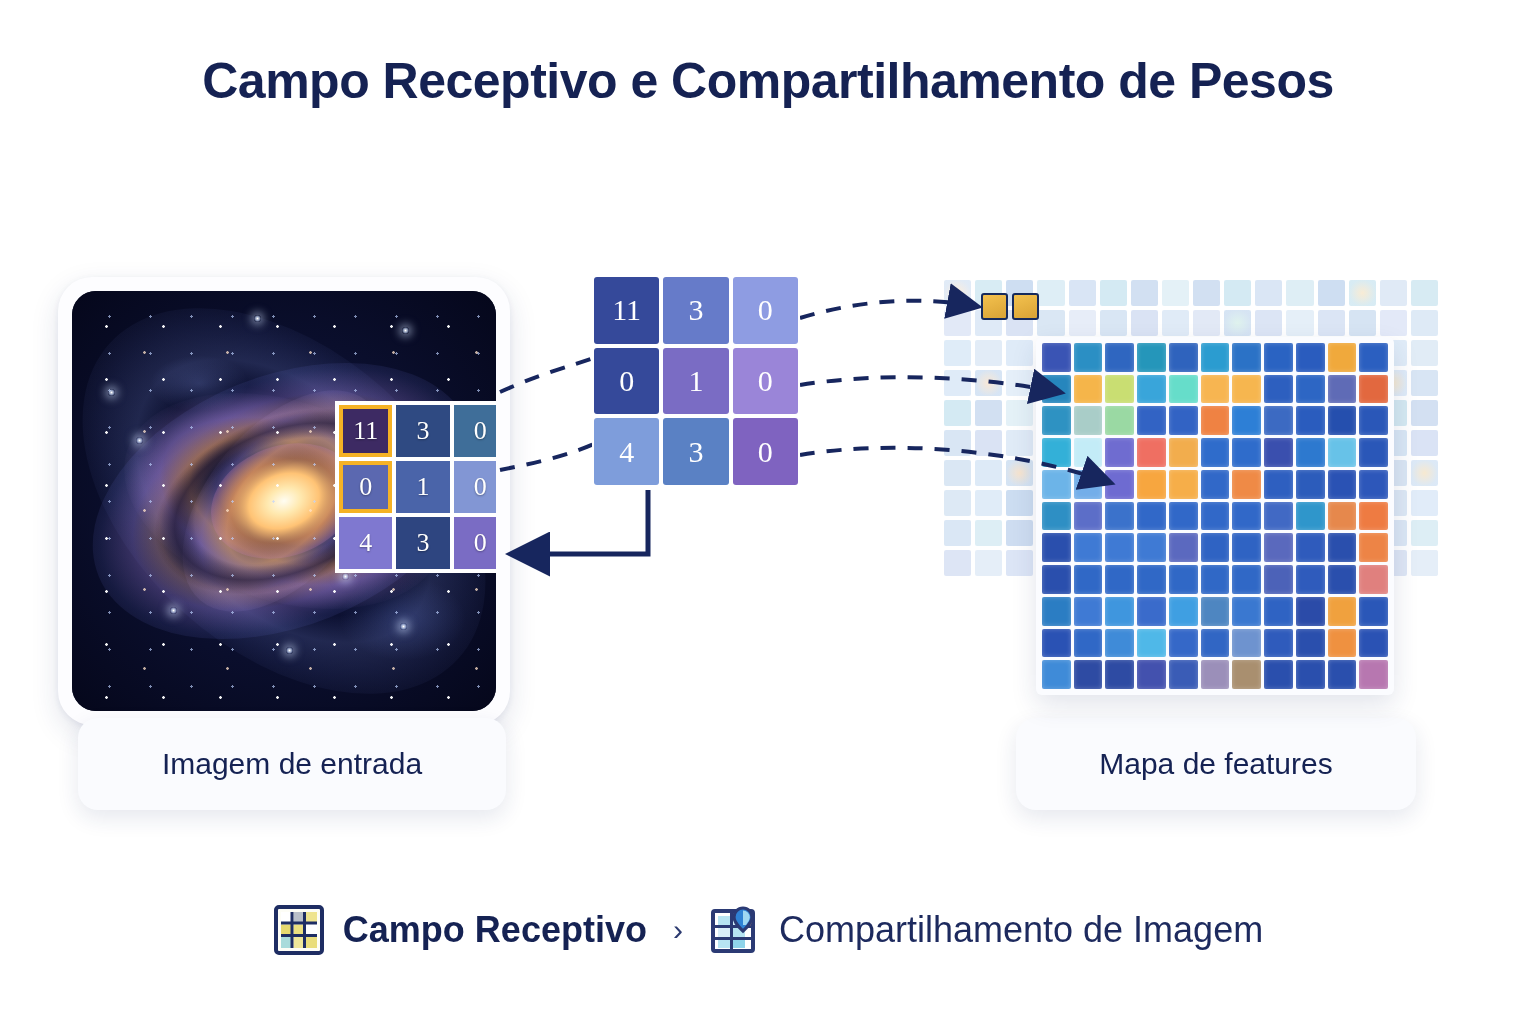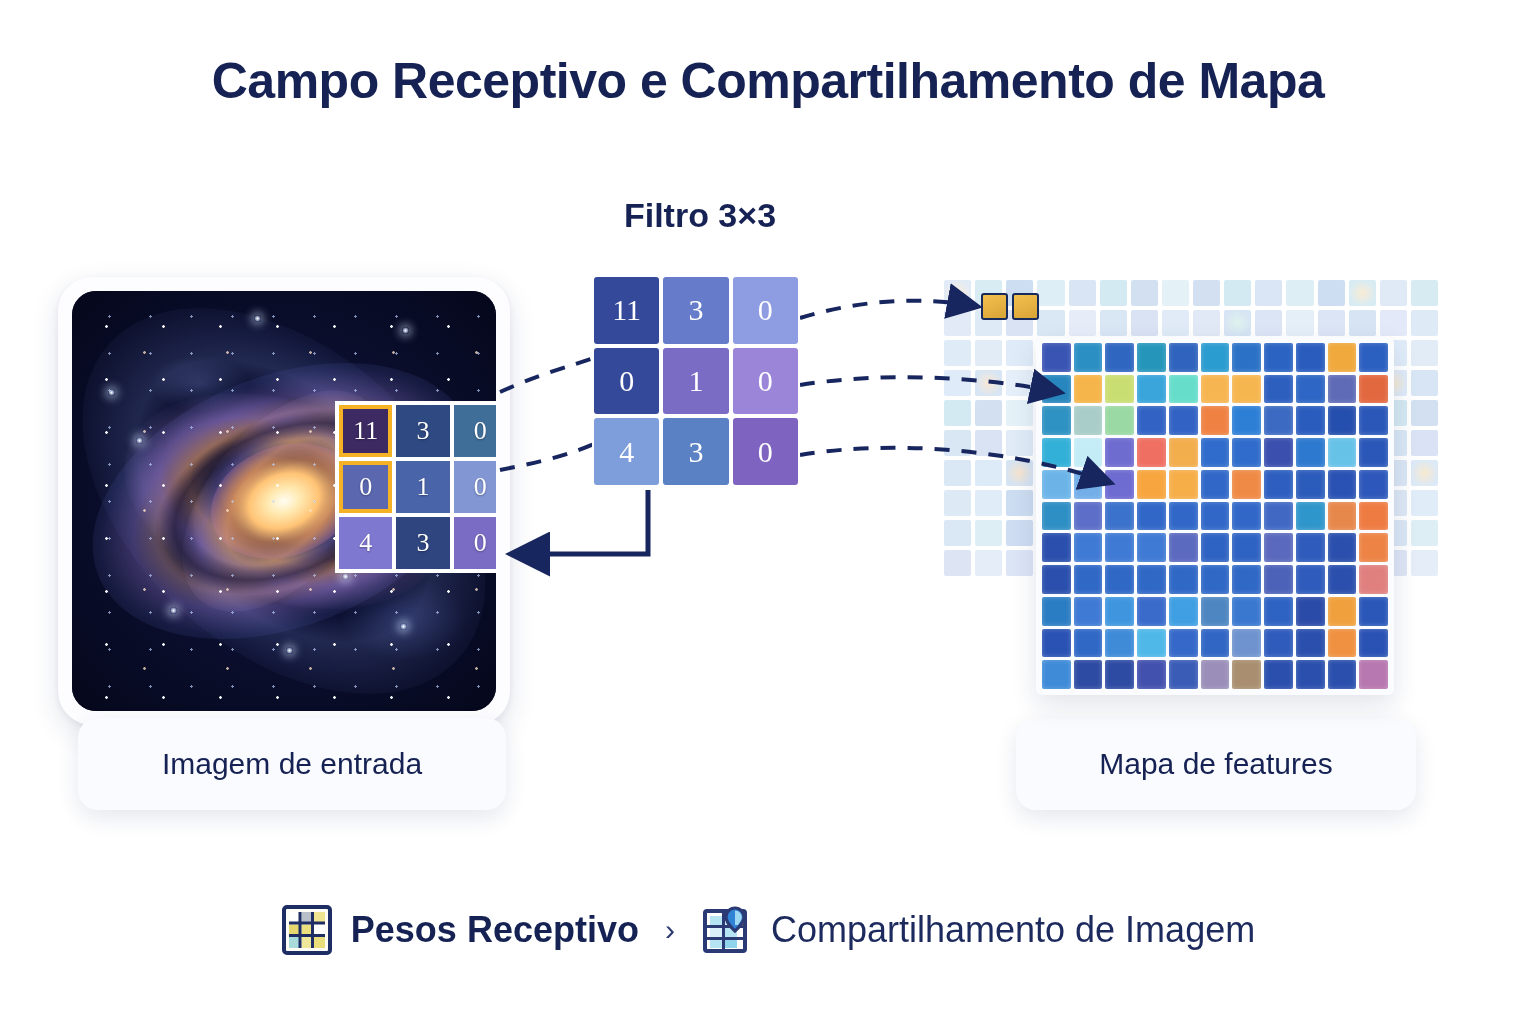--- a/index.html
+++ b/index.html
@@ -156,21 +156,21 @@
   .crumb-label{font-size:36px;color:#1d2a5e;}
   .crumb-label.active{font-weight:bold;color:#152253;}
   .chevron{font-size:30px;color:#2c3a70;line-height:1;padding:0 4px;}
   .crumb-icon{width:52px;height:52px;flex:0 0 52px;}
 </style>
 </head>
 <body>
 
 <div class="stage">
 
-  <div class="title">Campo Receptivo e Compartilhamento de Mapa</div>
+  <div class="title">Campo Receptivo e Compartilhamento de Pesos</div>
 
   <div class="bg-grid" id="bgGrid">
       <div class="bg-cell" style="background: radial-gradient(circle, rgb(246, 221, 192) 0%, rgb(198, 216, 239) 72%); opacity: 0.55;"></div>
       <div class="bg-cell" style="background: rgb(205, 230, 241); opacity: 0.82;"></div>
       <div class="bg-cell" style="background: rgb(198, 216, 239); opacity: 0.89;"></div>
       <div class="bg-cell" style="background: rgb(205, 230, 241); opacity: 0.7;"></div>
       <div class="bg-cell" style="background: rgb(198, 216, 239); opacity: 0.7;"></div>
       <div class="bg-cell" style="background: rgb(205, 230, 241); opacity: 0.89;"></div>
       <div class="bg-cell" style="background: rgb(198, 216, 239); opacity: 0.82;"></div>
       <div class="bg-cell" style="background: rgb(205, 230, 241); opacity: 0.56;"></div>
@@ -483,21 +483,20 @@
           <div class="rf-cell hl" style="background: rgb(91, 104, 176);">0</div>
           <div class="rf-cell" style="background: rgb(74, 100, 169);">1</div>
           <div class="rf-cell" style="background: rgb(130, 150, 212);">0</div>
           <div class="rf-cell" style="background: rgb(127, 120, 208);">4</div>
           <div class="rf-cell" style="background: rgb(46, 69, 128);">3</div>
           <div class="rf-cell" style="background: rgb(122, 108, 196);">0</div>
         </div>
     </div>
   </div>
 
-  <div class="filter-title">Filtro 3×3</div>
   <div class="filter-grid" id="filterGrid">
       <div class="f-cell" style="background: rgb(53, 73, 154);">11</div>
       <div class="f-cell" style="background: rgb(102, 123, 201);">3</div>
       <div class="f-cell" style="background: rgb(142, 156, 226);">0</div>
       <div class="f-cell" style="background: rgb(53, 73, 154);">0</div>
       <div class="f-cell" style="background: rgb(122, 108, 196);">1</div>
       <div class="f-cell" style="background: rgb(154, 133, 216);">0</div>
       <div class="f-cell" style="background: rgb(126, 157, 219);">4</div>
       <div class="f-cell" style="background: rgb(90, 129, 196);">3</div>
       <div class="f-cell" style="background: rgb(127, 99, 192);">0</div>
@@ -539,21 +538,21 @@
           <rect x="33" y="8" width="11" height="11" fill="#efe48f"></rect>
           <rect x="8" y="20.5" width="11" height="11" fill="#e6d86f"></rect>
           <rect x="20.5" y="20.5" width="11" height="11" fill="#ecdf7e"></rect>
           <rect x="33" y="20.5" width="11" height="11" fill="#ffffff"></rect>
           <rect x="8" y="33" width="11" height="11" fill="#a9dbdb"></rect>
           <rect x="20.5" y="33" width="11" height="11" fill="#efe79a"></rect>
           <rect x="33" y="33" width="11" height="11" fill="#e9dd7b"></rect>
           <path d="M19 8 v36 M31.5 8 v36 M8 19 h36 M8 31.5 h36" stroke="#1e2d63" stroke-width="3" fill="none"></path>
         </svg>
       </span>
-      <span class="crumb-label active">Pesos Receptivo</span>
+      <span class="crumb-label active">Campo Receptivo</span>
     </div>
 
     <span class="chevron">›</span>
 
     <div class="crumb">
       <span class="crumb-icon">
         <svg viewBox="0 0 52 52" width="52" height="52">
           <rect x="4" y="7" width="40" height="40" rx="2" fill="#ffffff" stroke="#2b3a74" stroke-width="4"></rect>
           <rect x="9" y="12" width="12" height="9" fill="#b7e4f2"></rect>
           <rect x="24" y="12" width="12" height="9" fill="#cfeaf7"></rect>

